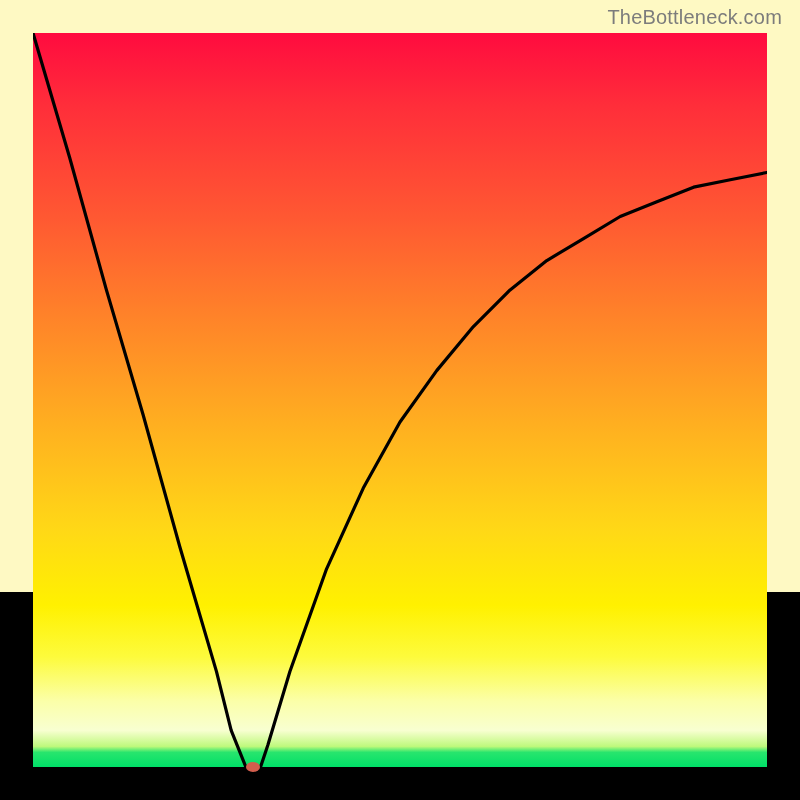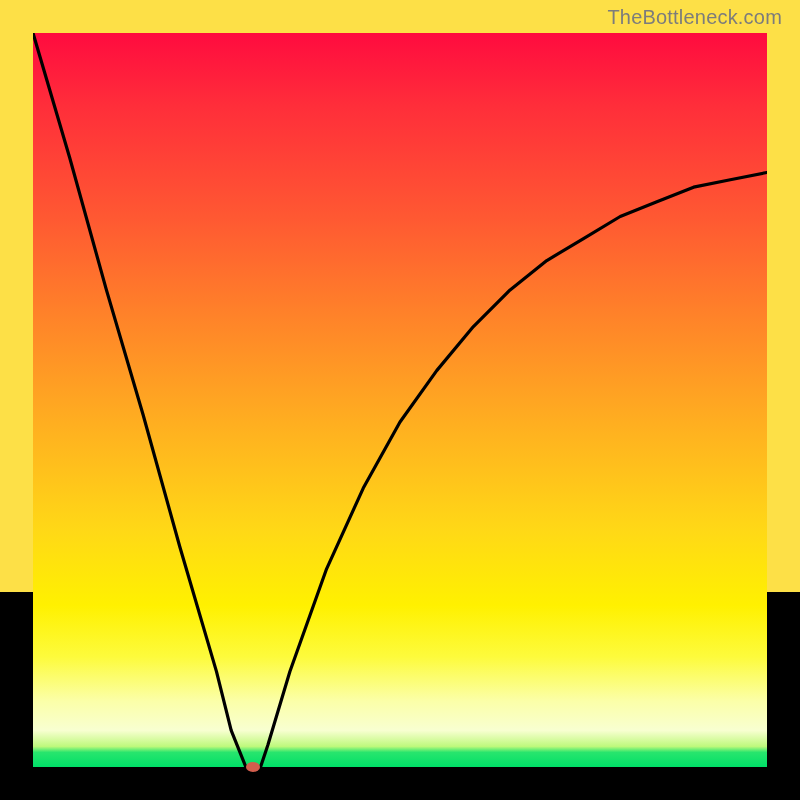--- a/index.html
+++ b/index.html
@@ -8,21 +8,21 @@
     width: 800px;
     height: 800px;
     overflow: hidden;
     background: #000;
     font-family: Arial, Helvetica, sans-serif;
   }
   .canvas {
     position: relative;
     width: 800px;
     height: 592px;
-    background: #fde047;
+    background: #fef9c3;
     text-align: right;
   }
   .plot-area {
     position: absolute;
     left: 33px;
     top: 33px;
     width: 734px;
     height: 734px;
     
     background: linear-gradient(to bottom,

